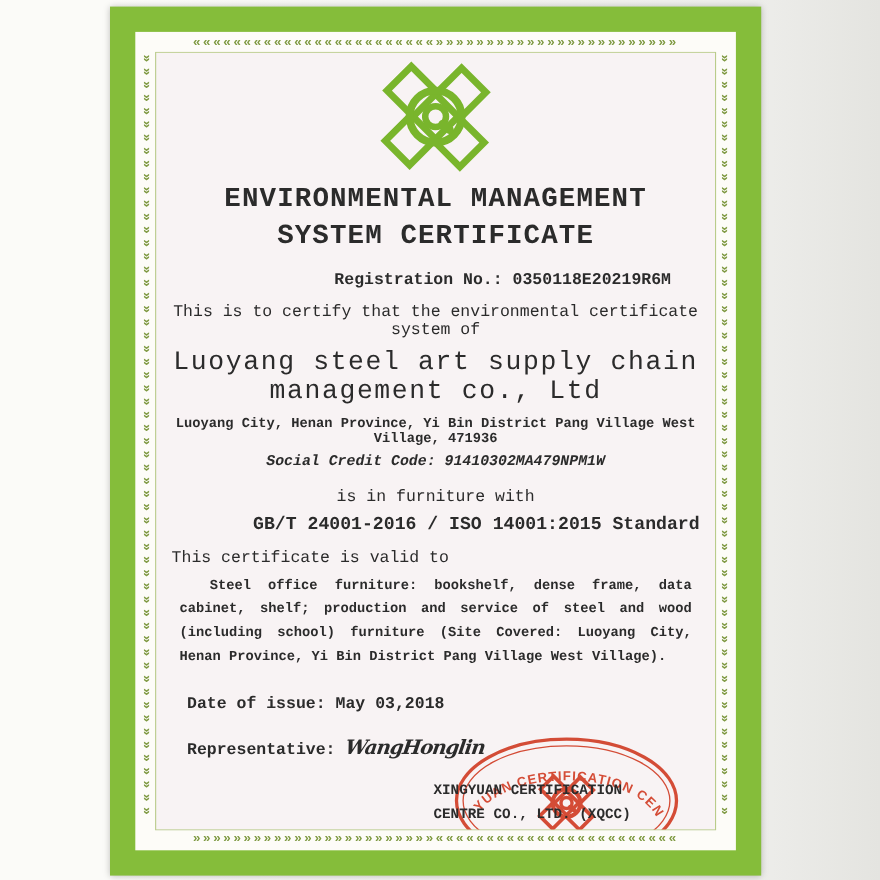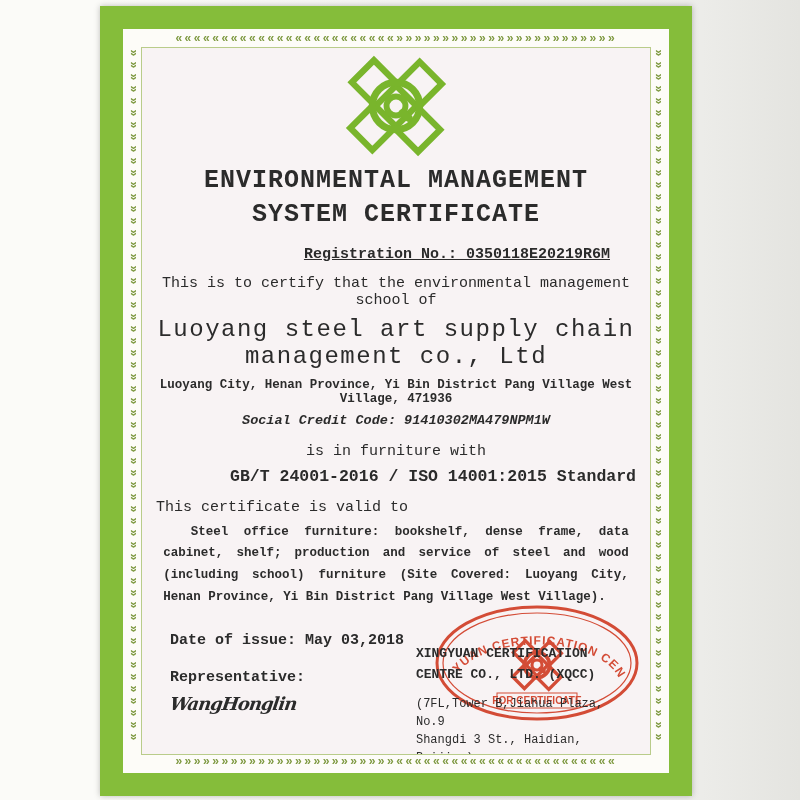--- a/index.html
+++ b/index.html
@@ -16,31 +16,31 @@
   .page{position:relative;width:800px;height:800px;overflow:hidden;background:linear-gradient(90deg,#fbfbf8 0 100px,#ededea 690px,#e4e4e0 100%);}
   .cert{position:absolute;left:100px;top:6px;width:592px;height:790px;background:var(--border_green);padding:23px;box-shadow:0 0 6px rgba(0,0,0,.25);}
   .frame{background:#fdfcf8;width:100%;height:100%;display:flex;flex-direction:column;padding:3px;}
   .chev-row{height:15px;display:flex;justify-content:center;overflow:hidden;color:var(--chevron_green);font-size:12px;font-weight:bold;line-height:14px;letter-spacing:2px;white-space:nowrap;}
   .mid{flex:1;display:flex;overflow:hidden;}
   .chev-col{width:15px;display:flex;flex-direction:column;align-items:center;overflow:hidden;color:var(--chevron_green);font-size:12px;font-weight:bold;}
   .chev-col span{display:block;height:12px;line-height:12px;transform:rotate(-90deg);}
   .paper{flex:1;background:var(--paper);border:1px solid #b9cc8a;overflow:hidden;padding:6px 14px 6px;display:flex;flex-direction:column;}
   .logo-row{display:flex;justify-content:center;}
   .title{margin-top:6px;text-align:center;font-size:25px;font-weight:bold;letter-spacing:1px;line-height:1.35;}
-  .reg-row{margin-top:14px;text-align:right;padding-right:26px;font-size:15px;font-weight:bold;text-decoration:underline;}
+  .reg-row{margin-top:14px;text-align:right;padding-right:26px;font-size:15px;font-weight:bold;}
   .certify{margin-top:12px;text-align:center;}
   .certify .intro{font-size:15px;}
   .certify .company{margin-top:7px;font-size:24px;letter-spacing:1.5px;}
   .certify .addr{margin-top:8px;font-size:12.5px;font-weight:bold;}
   .certify .credit{margin-top:7px;font-size:13.5px;font-weight:bold;font-style:italic;}
   .conf{margin-top:15px;text-align:center;font-size:15px;}
   .standard{margin-top:7px;text-align:right;font-size:16.5px;font-weight:bold;}
   .valid-head{margin-top:13px;text-align:left;font-size:15px;}
   .scope{margin:6px auto 0;width:97%;font-size:12.5px;font-weight:bold;line-height:1.75;text-align:justify;text-indent:2.2em;}
-  .cols{margin-top:20px;display:flex;}
+  .cols{margin-top:20px;display:flex;flex-direction:column;}
   .dates{padding-left:14px;font-size:15px;font-weight:bold;line-height:1.55;}
   .rep-line{margin-top:14px;}
   .signature{font-family:"DejaVu Serif","Liberation Serif",serif;font-style:italic;font-weight:bold;font-size:18px;display:inline-block;transform:skewX(-8deg);letter-spacing:-1px;}
   .issuer{position:relative;margin-left:auto;width:242px;padding-top:14px;}
   .issuer .iname{font-size:13px;font-weight:bold;line-height:1.65;position:relative;z-index:2;}
   .issuer .iaddr{margin-top:9px;font-size:12px;font-weight:normal;line-height:1.5;position:relative;z-index:2;}
   .stamp{position:absolute;left:12px;top:-30px;z-index:1;opacity:.9;}
   svg text{font-family:"Liberation Sans","DejaVu Sans",sans-serif;}
 </style>
 </head>
@@ -137,21 +137,21 @@
           </div>
 
           <div class="title">
             <div>ENVIRONMENTAL MANAGEMENT</div>
             <div>SYSTEM CERTIFICATE</div>
           </div>
 
           <div class="reg-row">Registration No.: 0350118E20219R6M</div>
 
           <div class="certify">
-            <div class="intro">This is to certify that the environmental management school of</div>
+            <div class="intro">This is to certify that the environmental certificate system of</div>
             <div class="company">Luoyang steel art supply chain management co., Ltd</div>
             <div class="addr">Luoyang City, Henan Province, Yi Bin District Pang Village West Village, 471936</div>
             <div class="credit">Social Credit Code: 91410302MA479NPM1W</div>
           </div>
 
           <div class="conf">is in furniture with</div>
           <div class="standard">GB/T 24001-2016 / ISO 14001:2015 Standard</div>
 
           <div class="valid-head">This certificate is valid to</div>
           <div class="scope">Steel office furniture: bookshelf, dense frame, data cabinet, shelf; production and service of steel and wood (including school) furniture (Site Covered: Luoyang City, Henan Province, Yi Bin District Pang Village West Village).</div>

